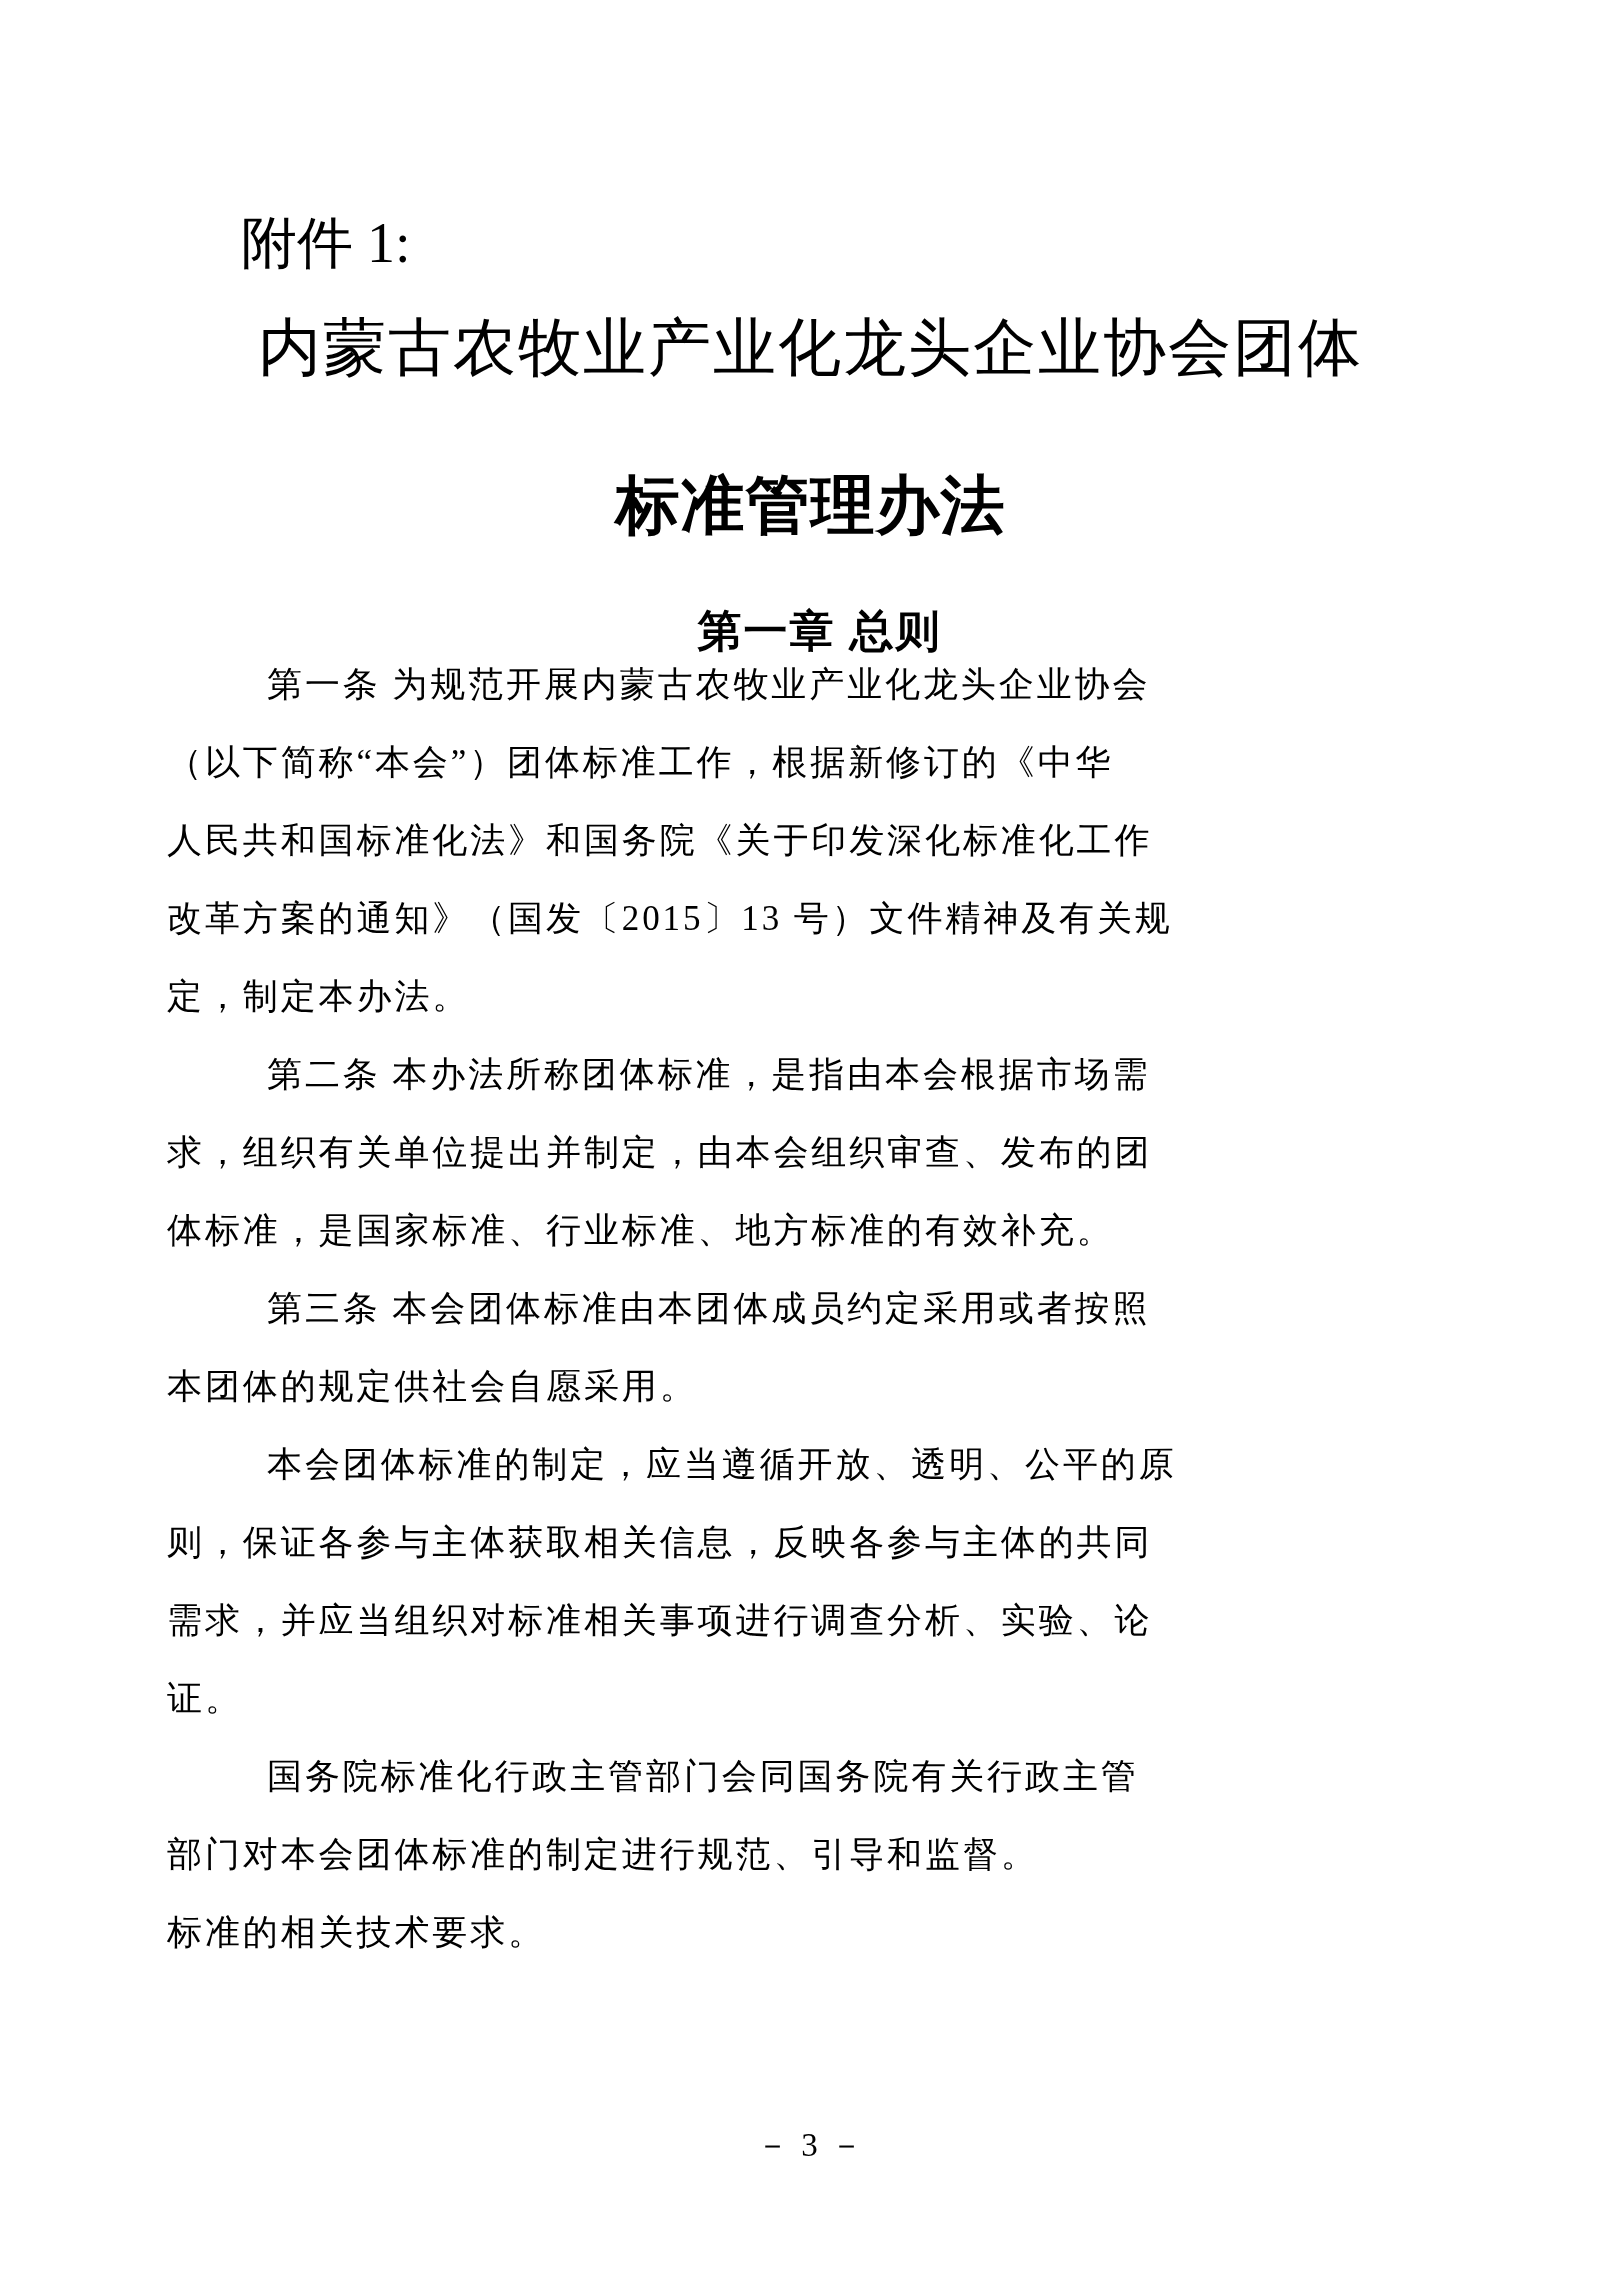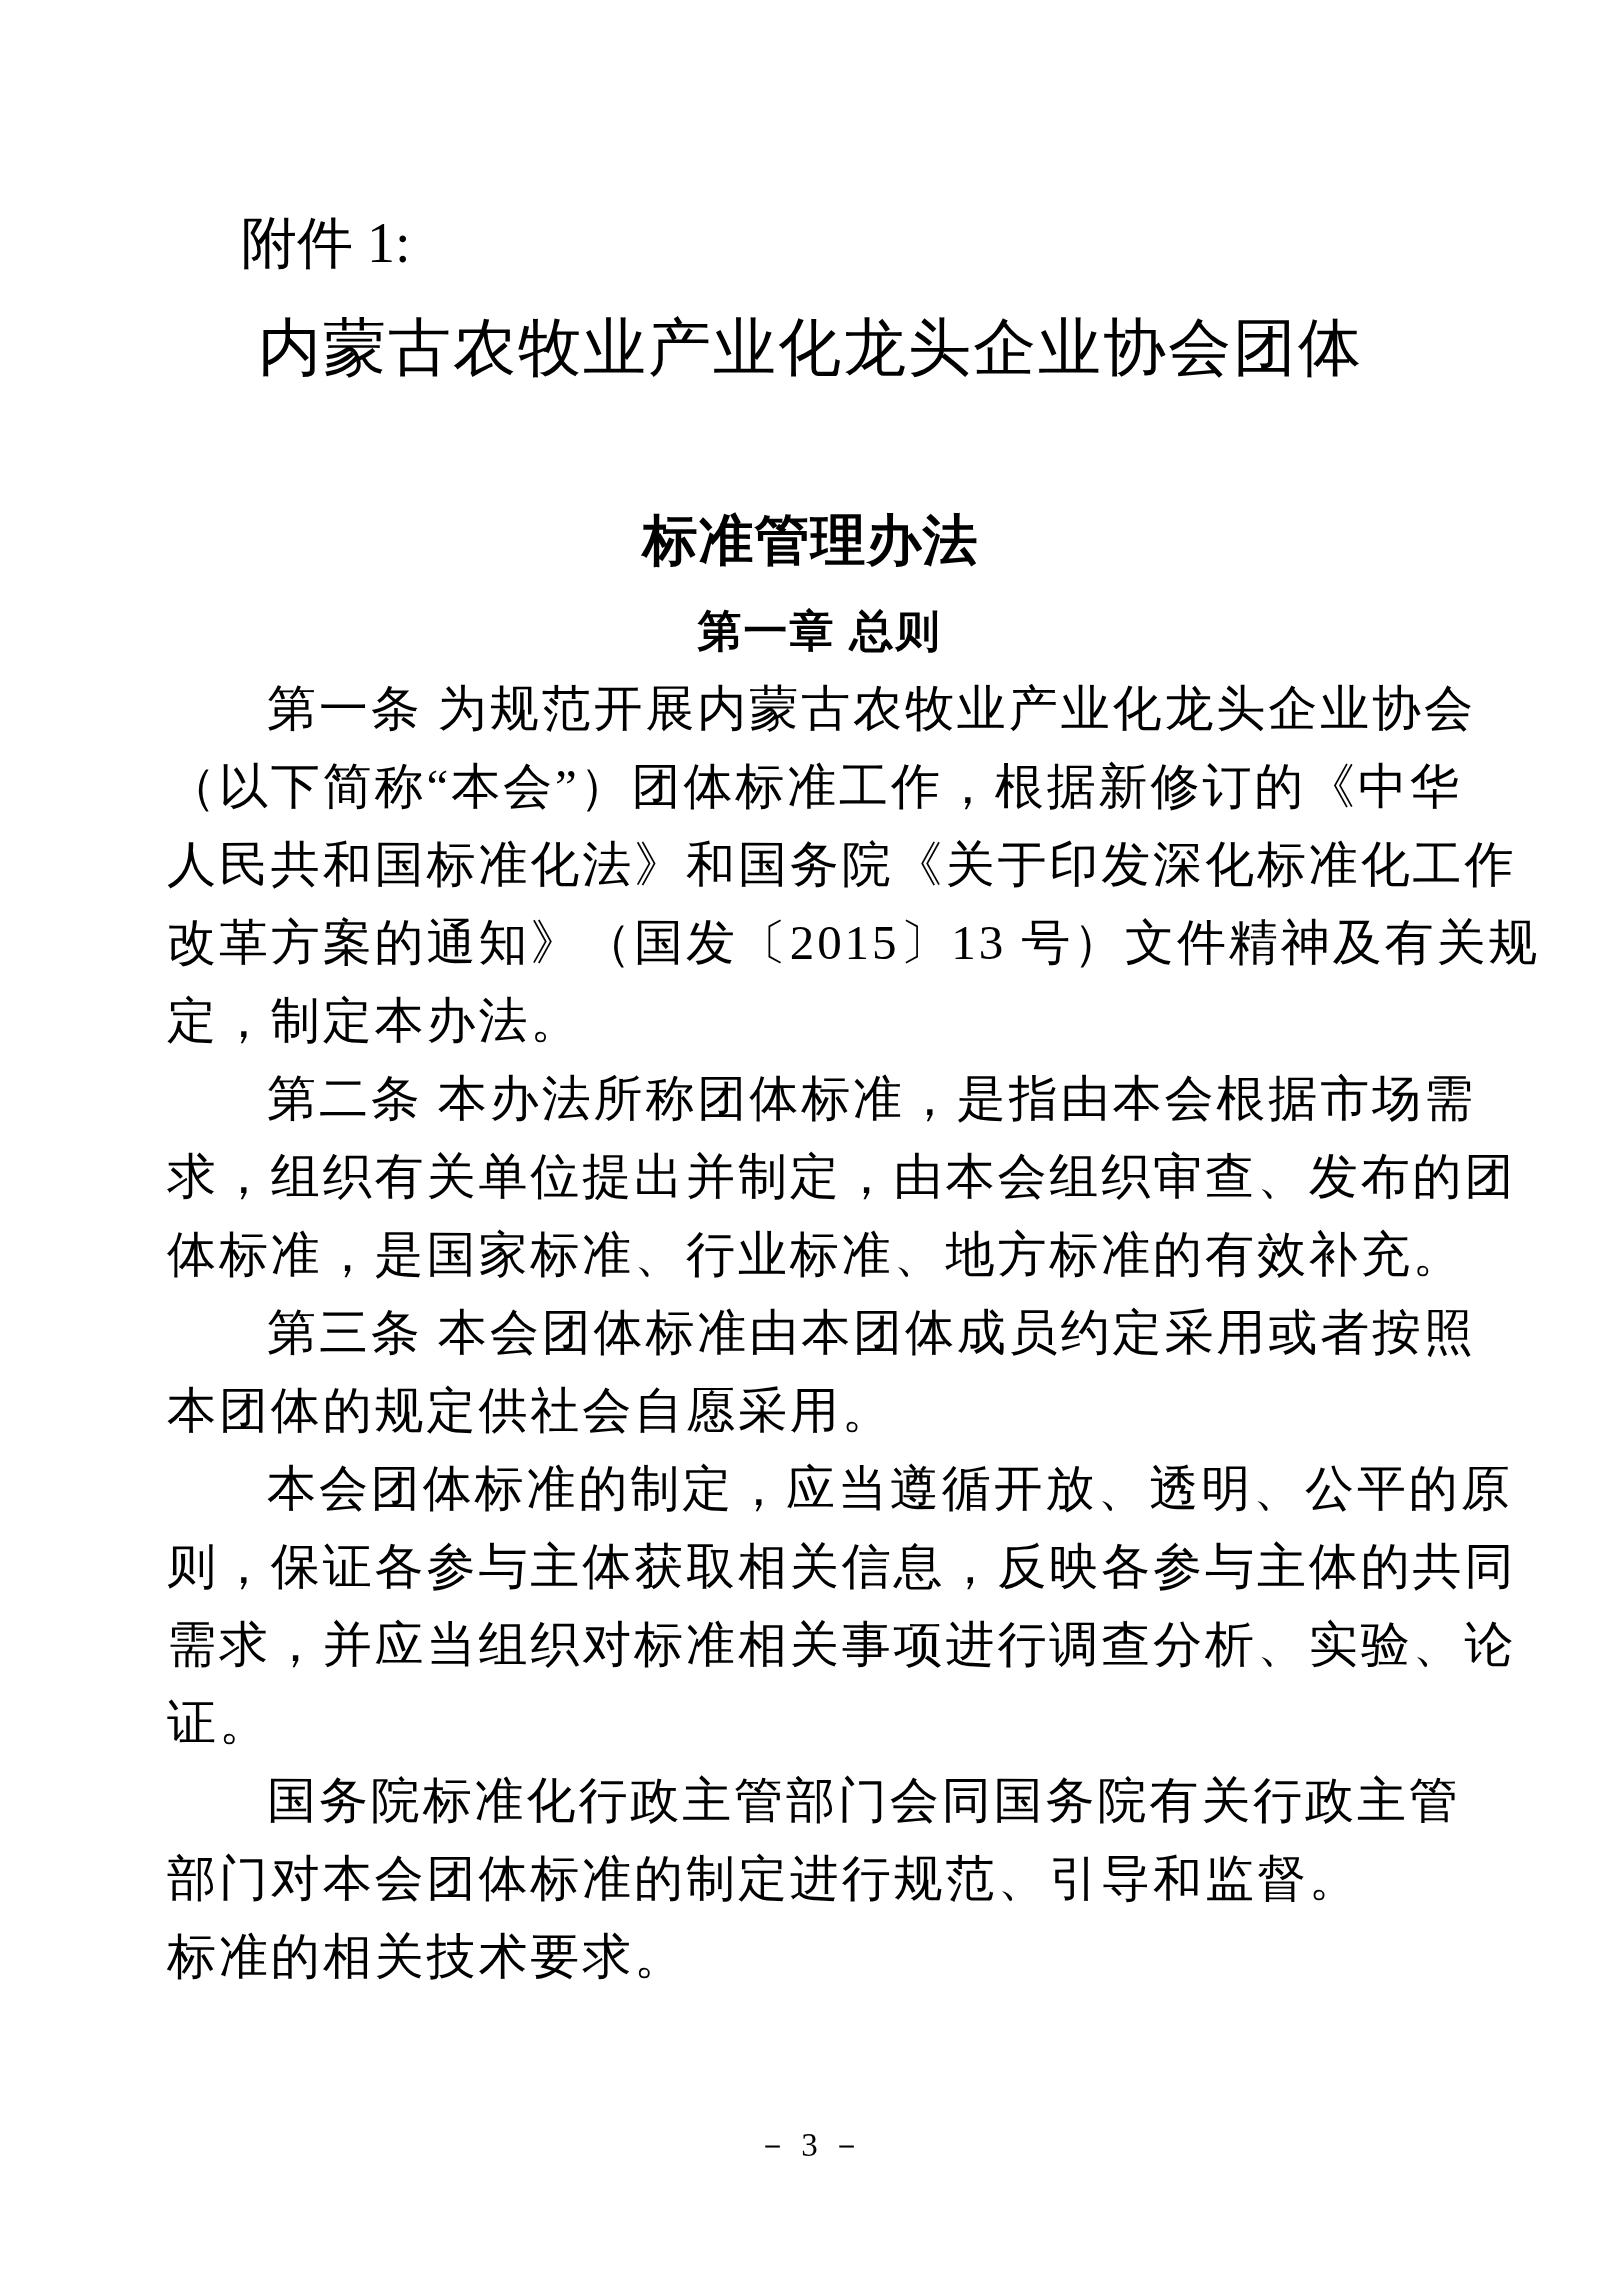--- a/index.html
+++ b/index.html
@@ -35,46 +35,45 @@
     letter-spacing: 2px;
     line-height: 1.15;
     white-space: pre;
   }
   .title-line-2 {
     position: absolute;
     left: 0;
     top: 469px;
     width: 100%;
     text-align: center;
-    font-size: 55px;
+    font-size: 64px;
     font-weight: bold;
     letter-spacing: 1px;
     line-height: 1.15;
     white-space: pre;
-    margin-top: 40px;
   }
   .chapter {
     position: absolute;
     left: 0;
     top: 602px;
     width: 100%;
     text-align: center;
     font-size: 44px;
     font-weight: bold;
     font-family: "Liberation Sans", "DejaVu Sans", sans-serif;
     letter-spacing: 2px;
     white-space: pre;
     margin-left: 9px;
   }
   .body-block {
     position: absolute;
     left: 167px;
-    top: 670px;
+    top: 646px;
     width: 1304px;
-    font-size: 49px;
+    font-size: 35px;
     line-height: 78px;
     letter-spacing: 2.9px;
   }
   .line {
     white-space: pre;
   }
   .ind {
     text-indent: 100px;
   }
   .footer {

